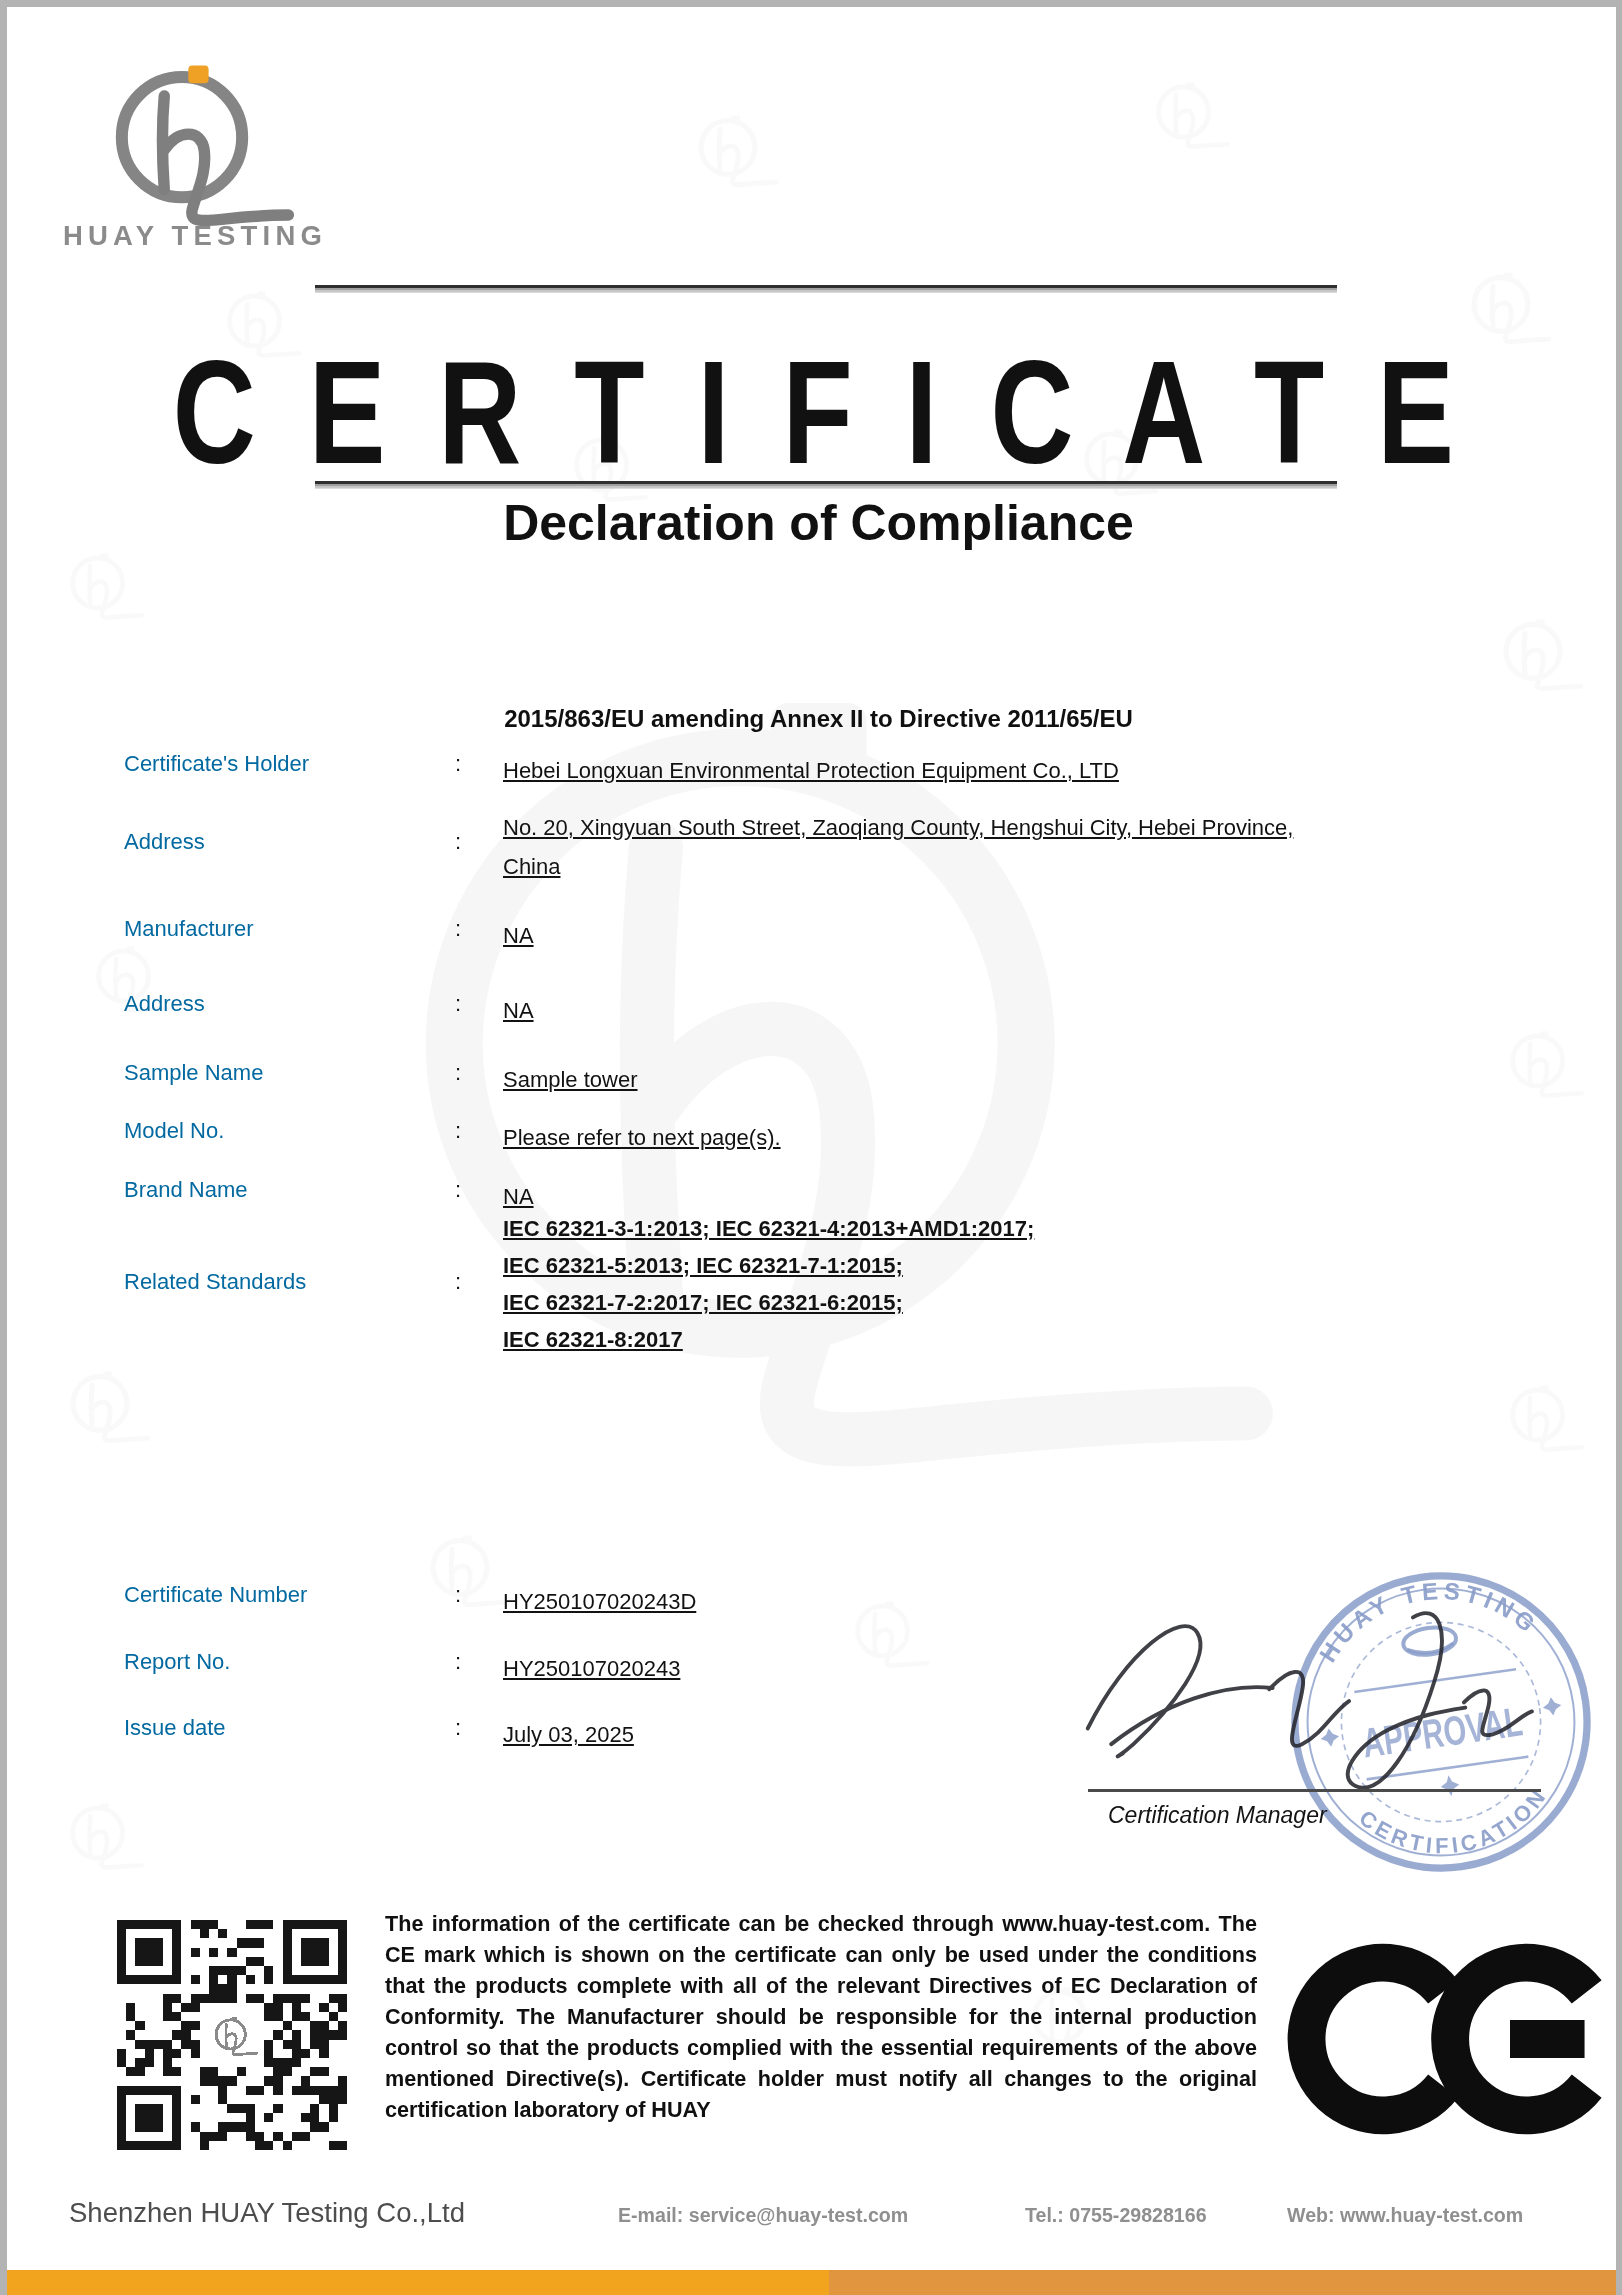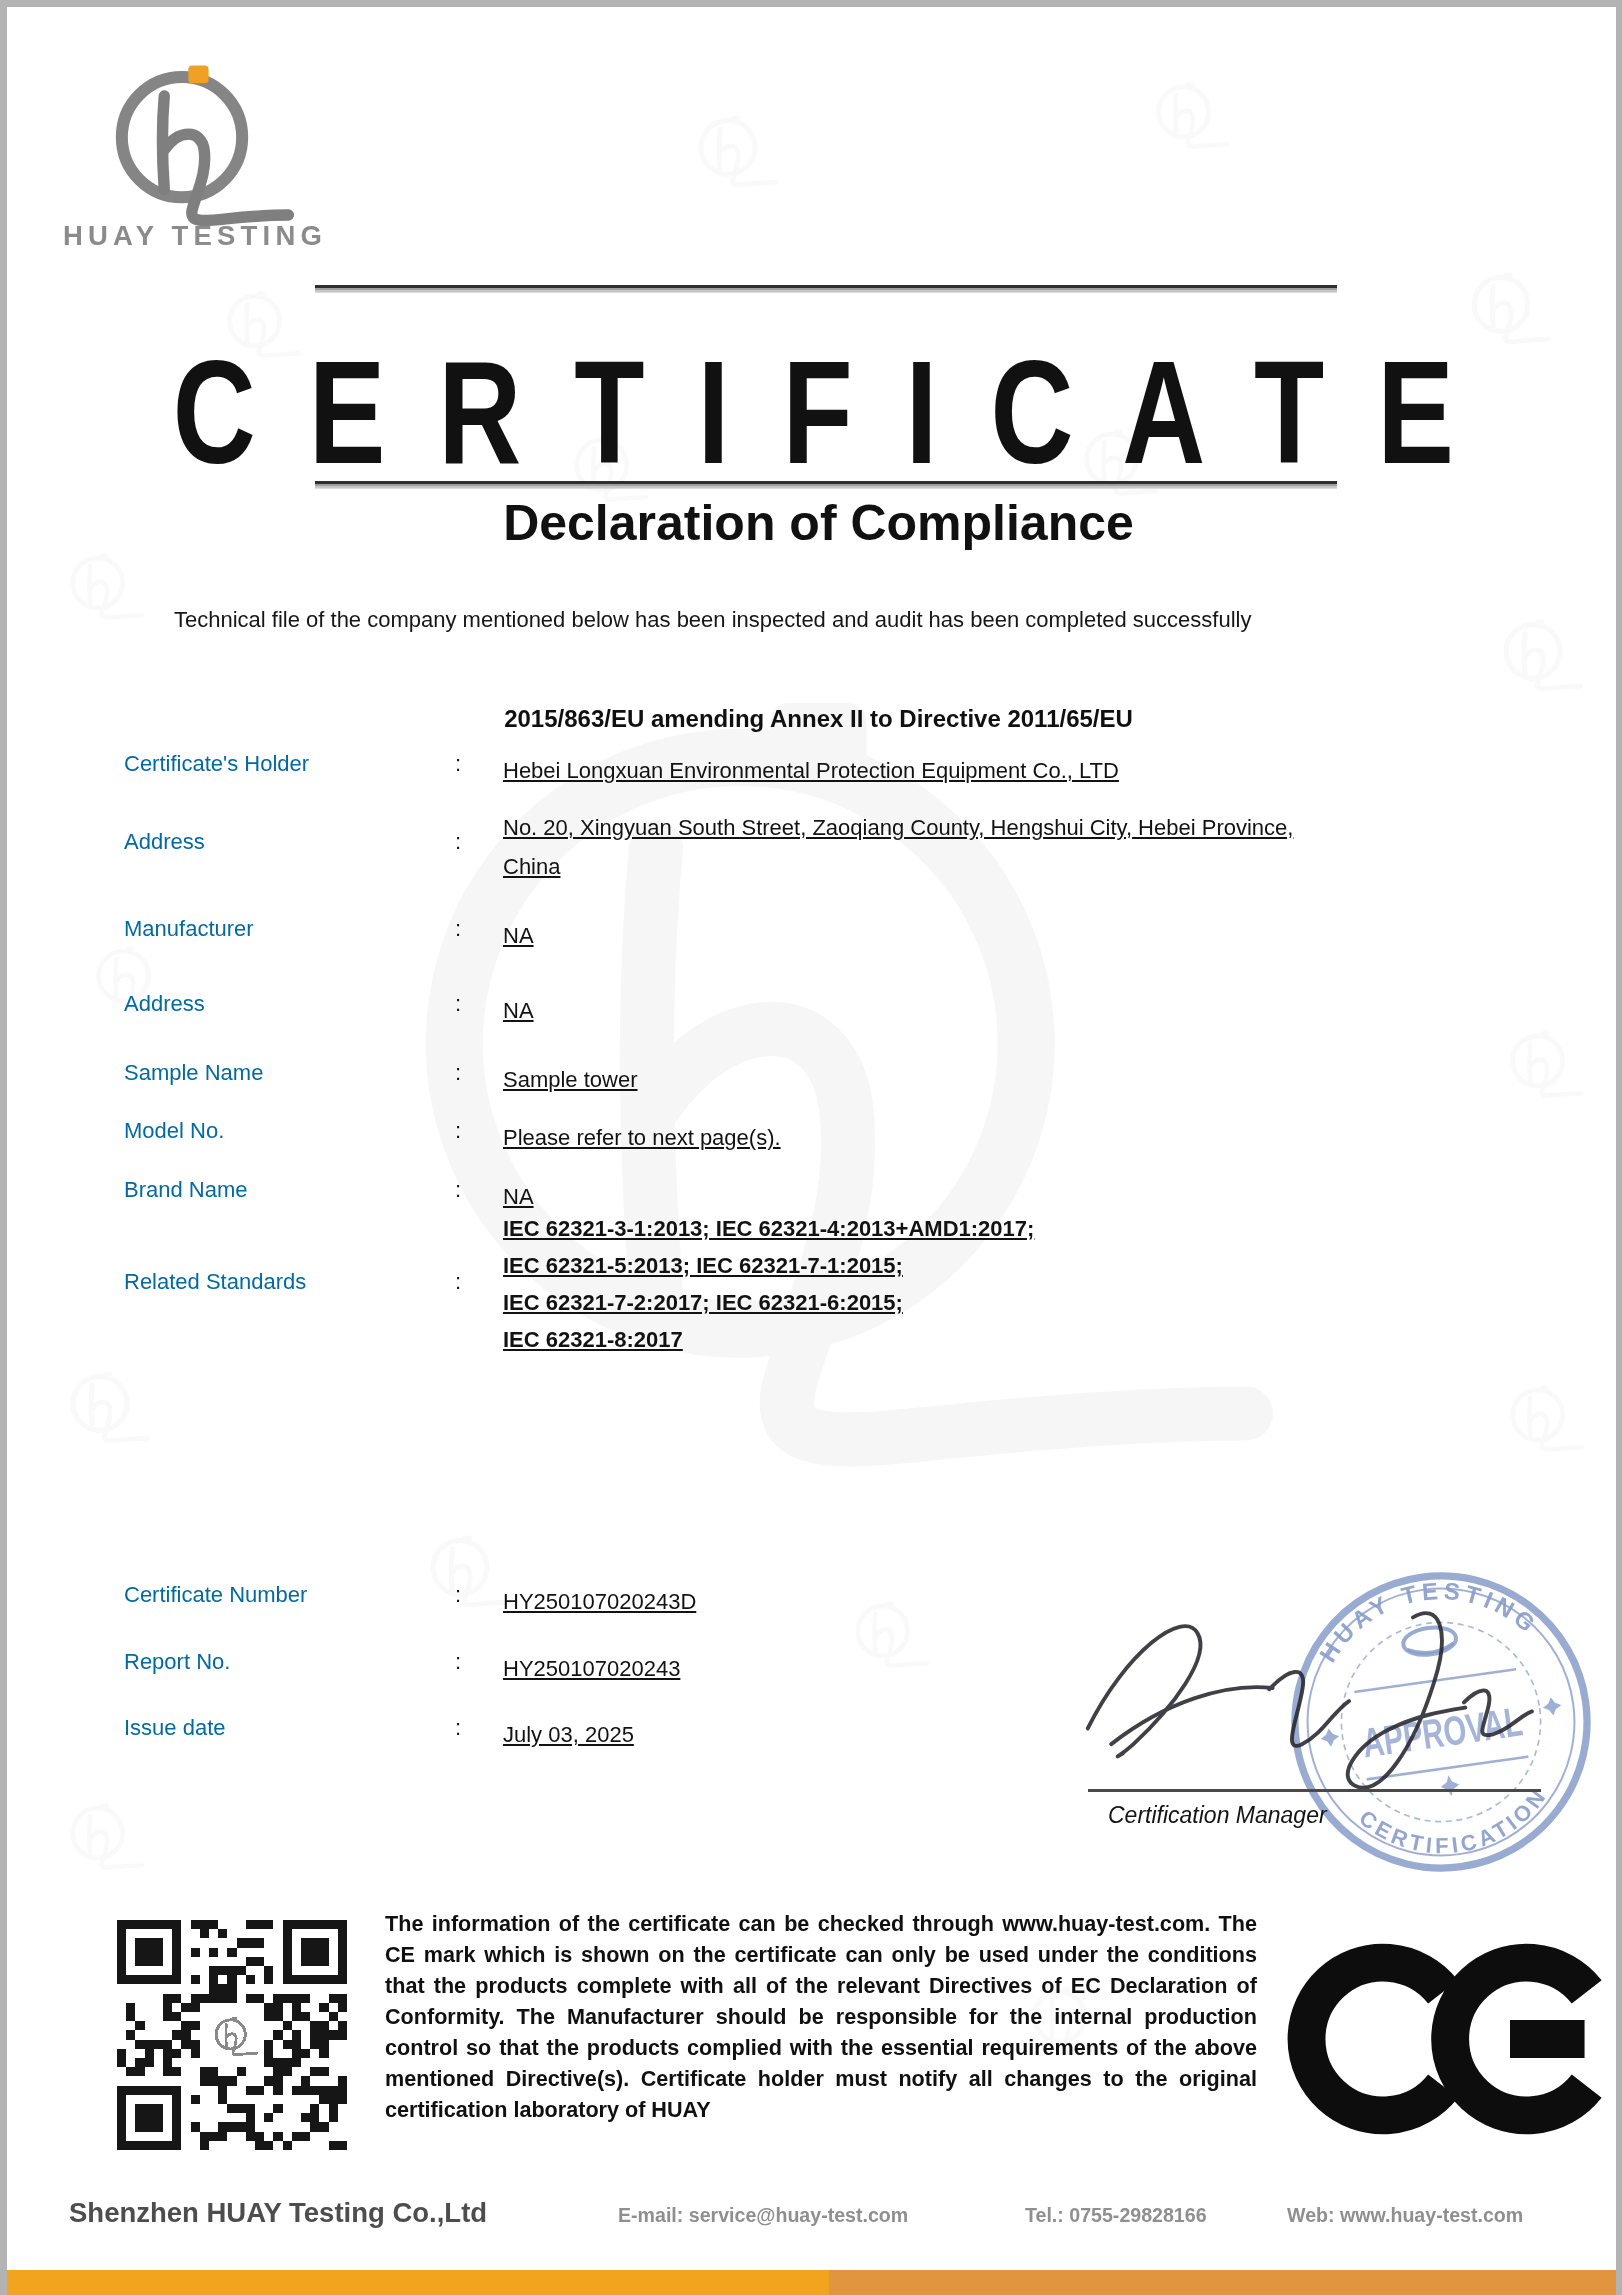--- a/index.html
+++ b/index.html
@@ -60,21 +60,21 @@
   #stamp-svg{position:absolute;left:1278px;top:1559px;width:312px;height:312px;opacity:.92;}
   
   #qr-box{position:absolute;left:110px;top:1913px;width:230px;height:230px;}
   #qr-box svg{width:100%;height:100%;}
   #notice{
     position:absolute;left:378px;top:1901px;width:872px;
     font-size:21.6px;line-height:31px;text-align:justify;color:#101010;font-weight:600;
   }
   #ce-svg{position:absolute;left:1278px;top:1922px;width:318px;height:220px;}
   
-  #footer-company{position:absolute;left:62px;top:2190px;font-size:27.5px;font-weight:700;color:#4d4d4d;white-space:nowrap;}
+  #footer-company{position:absolute;left:62px;top:2190px;font-size:27.5px;font-weight:400;color:#4d4d4d;white-space:nowrap;}
   .footer-contact{position:absolute;top:2197px;font-size:19.6px;font-weight:700;color:#8f8f8f;white-space:nowrap;}
   #footer-email{left:611px;}
   #footer-tel{left:1018px;}
   #footer-web{left:1280px;}
   #footer-address{
     position:absolute;left:62px;top:2245px;font-size:19px;font-weight:700;color:#ababab;
     letter-spacing:0.7px;white-space:nowrap;
   }
   #footer-bar{position:absolute;left:0;bottom:0;width:1623px;height:25.5px;display:flex;}
   #footer-bar .bar-left{width:822px;height:100%;}
@@ -159,21 +159,20 @@
     <path d="M92,60 C88,105 88,150 92,208" fill="none" stroke="#7f7f7f" stroke-width="18" stroke-linecap="round"></path>
     <path d="M92,145 C115,112 150,112 155,145 C160,182 142,215 136,240 C132,260 152,258 190,254 C230,250 260,248 288,248" fill="none" stroke="#7f7f7f" stroke-width="18" stroke-linecap="round"></path>
   </svg>
   <div id="logo-text">HUAY TESTING</div>
 
   <div id="rule-top" class="rule"></div>
   <div id="main-title">C E R T I F I C A T E</div>
   <div id="rule-mid" class="rule"></div>
   <div id="subtitle">Declaration of Compliance</div>
 
-  <div id="intro-1" class="intro-line">Technical file of the company mentioned below has been inspected and audit has been completed successfully</div>
   <div id="directive">2015/863/EU amending Annex II to Directive 2011/65/EU</div>
 
   <div class="field-row" style="top:744px">
     <span class="f-label">Certificate's Holder</span>
     <span class="f-colon">:</span>
     <span class="f-value">Hebei Longxuan Environmental Protection Equipment Co., LTD</span>
   </div>
   <div class="field-row" style="top:801px">
     <span class="f-label" style="top:21px">Address</span>
     <span class="f-colon" style="top:21px">:</span>

